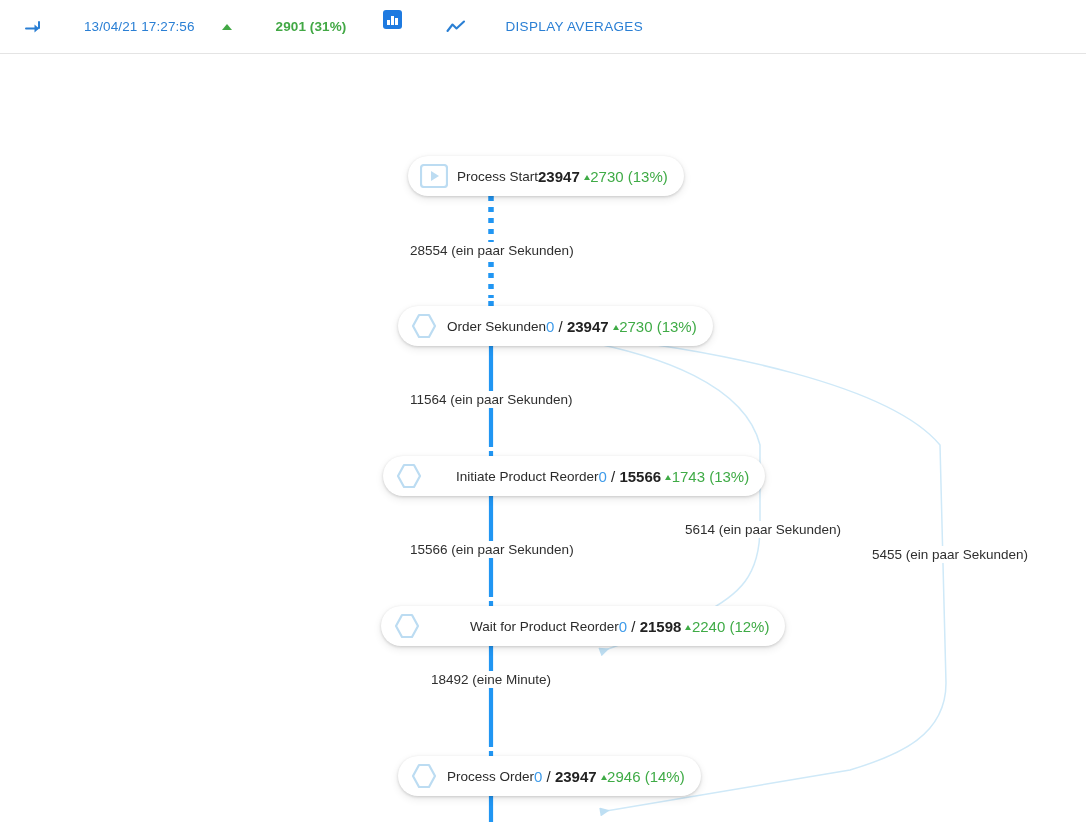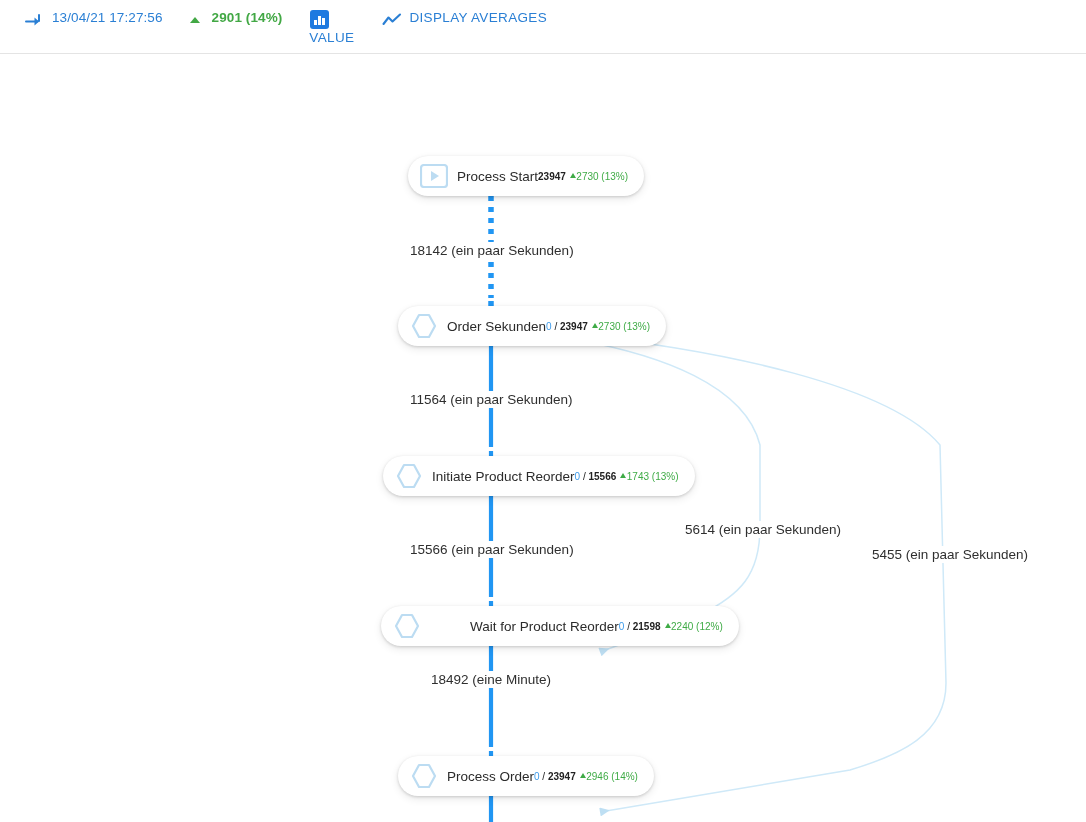--- a/index.html
+++ b/index.html
@@ -24,22 +24,24 @@
     height: 54px;
     box-sizing: border-box;
     background: #ffffff;
     border-bottom: 1px solid #e4e4e4;
     display: flex;
     align-items: center;
     padding-left: 25px;
   }
   .tb-item {
     display: flex;
+    align-items: center;
     height: 34px;
     white-space: nowrap;
+    gap: 32px;
   }
   .tb-icon {
     display: inline-flex;
     align-items: center;
     justify-content: center;
     width: 20px;
     height: 20px;
     margin-right: 7px;
     flex: 0 0 auto;
   }
@@ -123,21 +125,21 @@
     justify-content: center;
   }
   .node-body { display: flex; }
   .node-title {
     font-size: 13.5px;
     color: #2b2b2b;
     line-height: 15px;
     white-space: nowrap;
   }
   .node-stats {
-    font-size: 10px;
+    font-size: 15px;
     line-height: 14px;
     white-space: nowrap;
     margin-top: 1px;
   }
   .st-zero   { color: #3e9bea; }
   .st-total  { color: #222222; font-weight: bold; }
   .st-sep    { color: #222222; }
   .st-delta  { color: #3fab46; }
   .st-tri {
     display: inline-block;
@@ -173,21 +175,21 @@
         <path d="M14 2 L14 8" stroke="#2a7fd4" stroke-width="2" fill="none" stroke-linecap="round"></path>
       </svg>
     </span>
     <span class="tb-text">13/04/21 17:27:56</span>
   </div>
 
   <div class="tb-item gap-a">
     <span class="tb-icon">
       <span class="tri-up"></span>
     </span>
-    <span class="tb-text green">2901 (14%)</span>
+    <span class="tb-text green">2901 (31%)</span>
   </div>
 
   <div class="tb-item gap-b">
     <span class="tb-icon">
       <span class="val-badge">
           <i class="b1"></i>
           <i class="b2"></i>
           <i class="b3"></i>
         </span>
     </span>
@@ -250,21 +252,21 @@
     </g>
 
     <g>
       <path d="M578 280 C 720 295, 890 330, 940 390
                L946 628
                C 946 680, 900 700, 850 715
                L600 757" stroke="#cfe9f8" stroke-width="1.5" fill="none" marker-end="url(#lightarrow)"></path>
     </g>
   </svg>
 
-  <div class="edge-label" style="left:404px; top:187px;">18142 (ein paar Sekunden)</div>
+  <div class="edge-label" style="left:404px; top:187px;">28554 (ein paar Sekunden)</div>
 
   <div class="edge-label" style="left:404px; top:336px;">11564 (ein paar Sekunden)</div>
 
   <div class="edge-label" style="left:404px; top:486px;">15566 (ein paar Sekunden)</div>
 
   <div class="edge-label" style="left:425px; top:616px;">18492 (eine Minute)</div>
 
   <div class="edge-label" style="left:679px; top:466px;">5614 (ein paar Sekunden)</div>
 
   <div class="edge-label" style="left:866px; top:491px;">5455 (ein paar Sekunden)</div>
@@ -291,21 +293,21 @@
       </svg>
     </span>
     <span class="node-body">
       <span class="node-title">Order Sekunden</span>
       <span class="node-stats">
         <span class="st-zero">0</span><span class="st-sep"> / </span><span class="st-total">23947</span><span class="st-tri"></span><span class="st-delta">2730 (13%)</span>
       </span>
     </span>
   </div>
 
-  <div class="node" style="left:383px; top:401px;">
+  <div class="node" style="left:383px; top:401px;gap:24px;">
     <span class="node-icon">
       <svg width="28" height="26" viewBox="0 0 28 26">
         <path d="M9 2 L19 2 L25 13 L19 24 L9 24 L3 13 Z" fill="#ffffff" stroke="#bcdcf2" stroke-width="2.2" stroke-linejoin="round"></path>
       </svg>
     </span>
     <span class="node-body">
       <span class="node-title">Initiate Product Reorder</span>
       <span class="node-stats">
         <span class="st-zero">0</span><span class="st-sep"> / </span><span class="st-total">15566</span><span class="st-tri"></span><span class="st-delta">1743 (13%)</span>
       </span>

